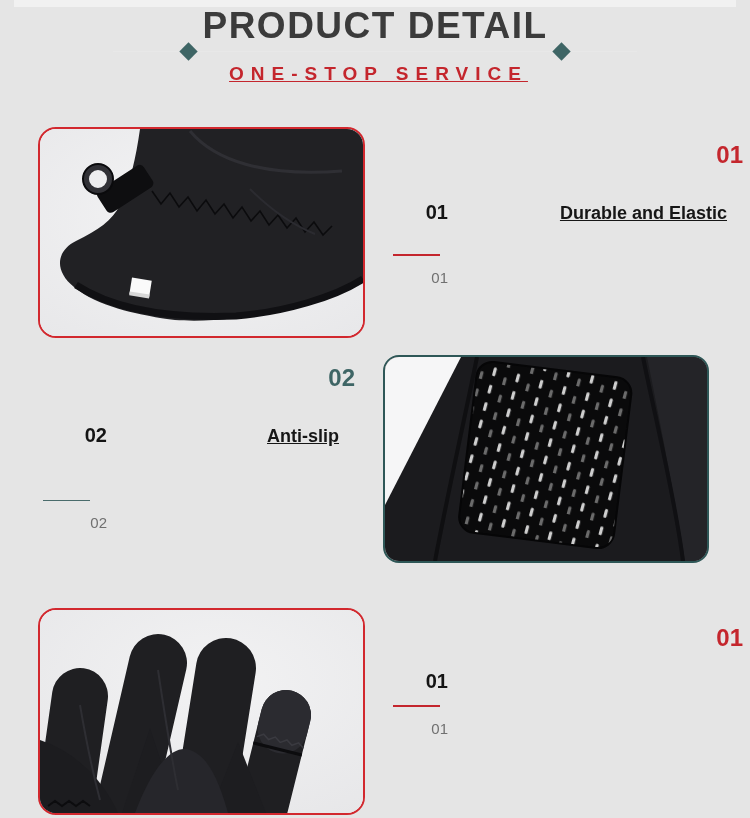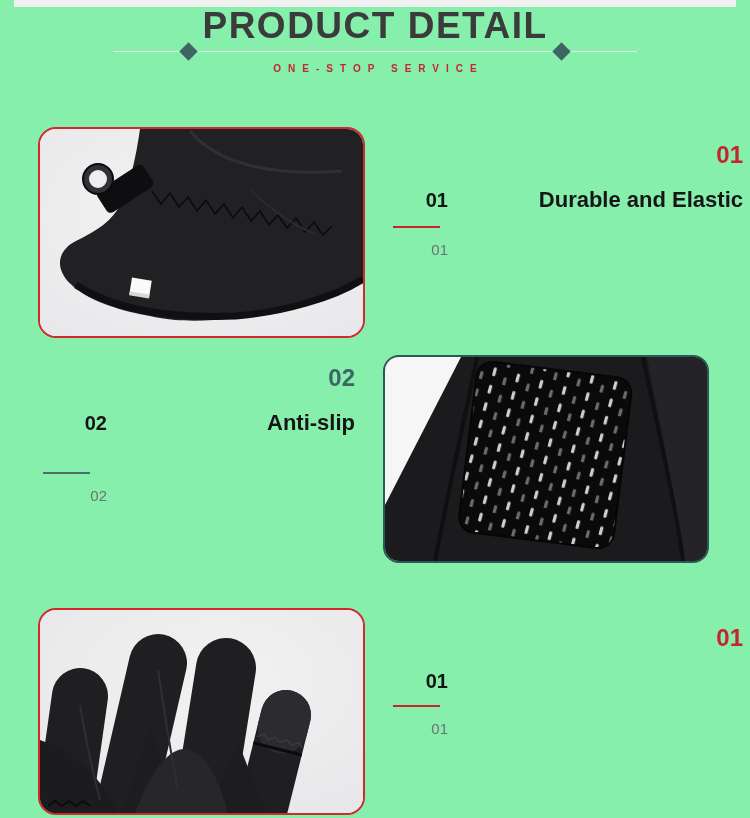--- a/index.html
+++ b/index.html
@@ -1,46 +1,46 @@
 <!DOCTYPE html>
 <html><head>
 <meta charset="utf-8">
 <style>
   html,body{margin:0;padding:0;background:#ffffff;}
-  .page{position:relative;width:750px;height:818px;background:#86efac;overflow:hidden;
+  .page{position:relative;width:750px;height:818px;background:#e5e5e5;overflow:hidden;
         font-family:"Liberation Sans", sans-serif;}
 
   
   .top-strip{position:absolute;left:14px;top:0;width:722px;height:7px;}
   .title{position:absolute;left:0;top:5px;width:750px;margin:0;text-align:center;
          font-size:37px;font-weight:bold;letter-spacing:1.5px;}
   .rule{position:absolute;left:113px;top:51px;width:524px;height:1px;}
   .diamond{position:absolute;width:13px;height:13px;transform:rotate(45deg);top:45px;}
   .diamond.dl{left:182px;}
   .diamond.dr{left:555px;}
   .subtitle{position:absolute;left:0;top:63px;width:750px;text-align:center;margin:0;
-            font-size:10px;font-weight:bold;letter-spacing:7px;text-indent:7px;}
+            font-size:19px;font-weight:bold;letter-spacing:7px;text-indent:7px;text-decoration:underline;}
 
   
   .photo{position:absolute;border:2px solid #d2282e;border-radius:18px;overflow:hidden;
          background:#efeff0;box-sizing:border-box;}
   .photo svg{display:block;width:100%;height:100%;}
   .p1{left:38px;top:127px;width:327px;height:211px;}
   .p2{left:383px;top:355px;width:326px;height:208px;border-radius:16px;}
   .p3{left:38px;top:608px;width:327px;height:207px;}
 
   
   .tblock{position:absolute;text-align:right;}
   .t1{left:393px;top:143px;width:350px;--col:55px;}
   .t2{left:43px;top:366px;width:312px;--col:64px;}
   .t3{left:393px;top:626px;width:350px;--col:55px;}
   .badge{font-size:24px;font-weight:bold;line-height:1;}
   .hrow{display:grid;grid-template-columns:var(--col) 1fr;align-items:baseline;margin-top:20px;}
   .hnum{font-size:20px;font-weight:bold;color:#141414;line-height:1.1;}
-  .htitle{margin:0;font-size:22px;font-weight:bold;color:#161616;line-height:1.2;}
+  .htitle{margin:16px;font-size:18px;font-weight:bold;color:#161616;line-height:1.2;text-decoration:underline;}
   .divider{width:47px;height:2px;margin-top:13px;}
   .t2 .divider{margin-top:36px;height:1.5px;}
   .brow{display:grid;grid-template-columns:var(--col) 1fr;align-items:start;margin-top:11px;}
   .bnum{font-size:15px;color:#707070;line-height:21px;}
   .btext{margin:0;font-size:15px;line-height:21px;color:#2f2f2f;}
 </style>
 </head>
 <body>
 
 <div class="page">

